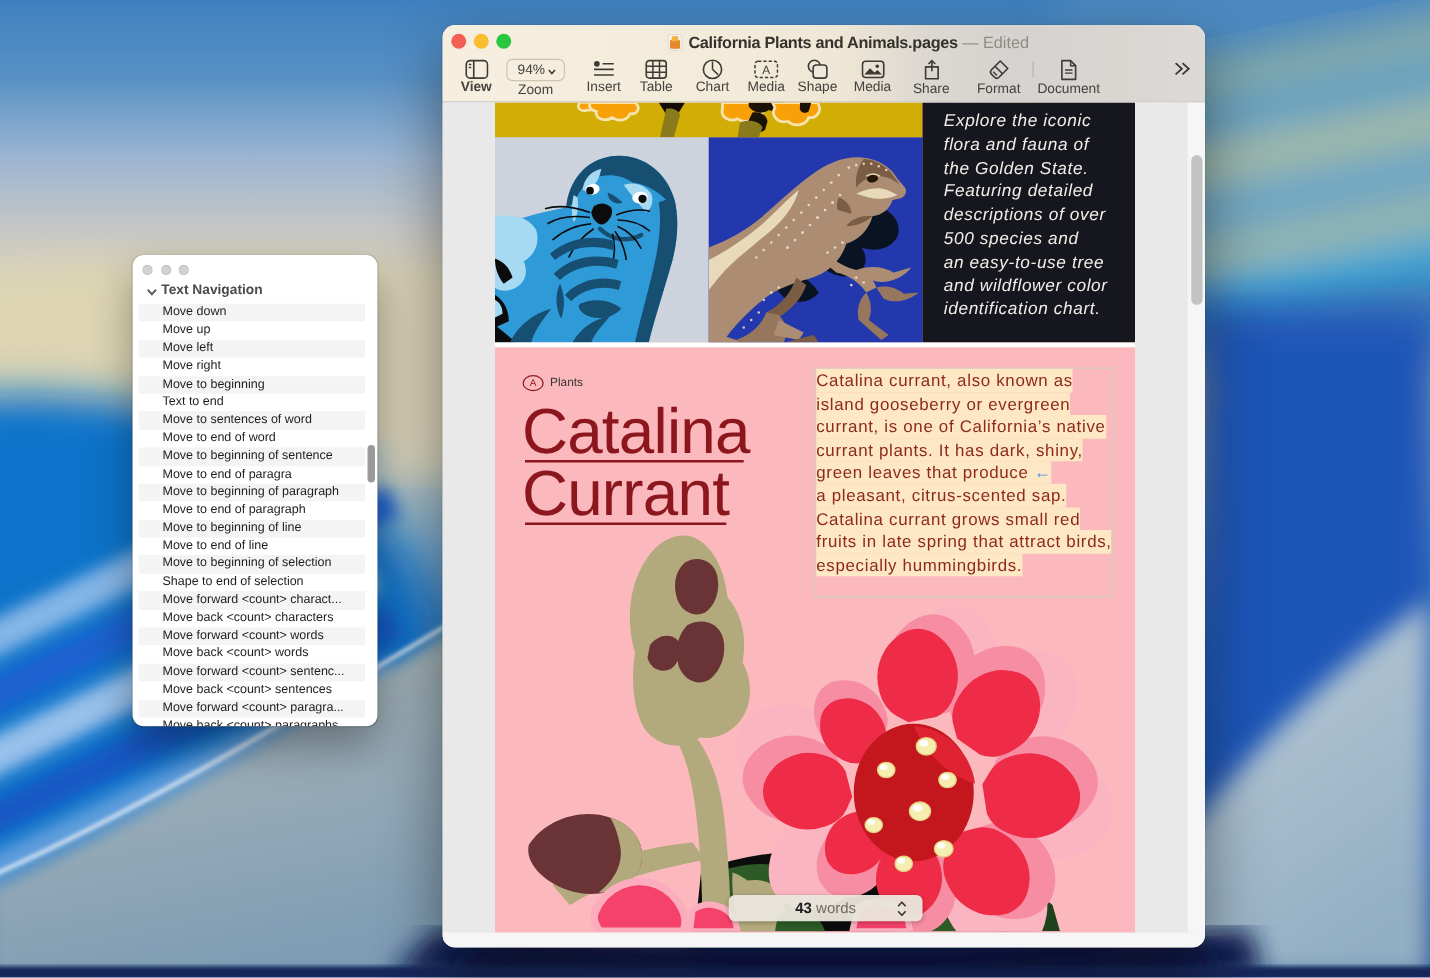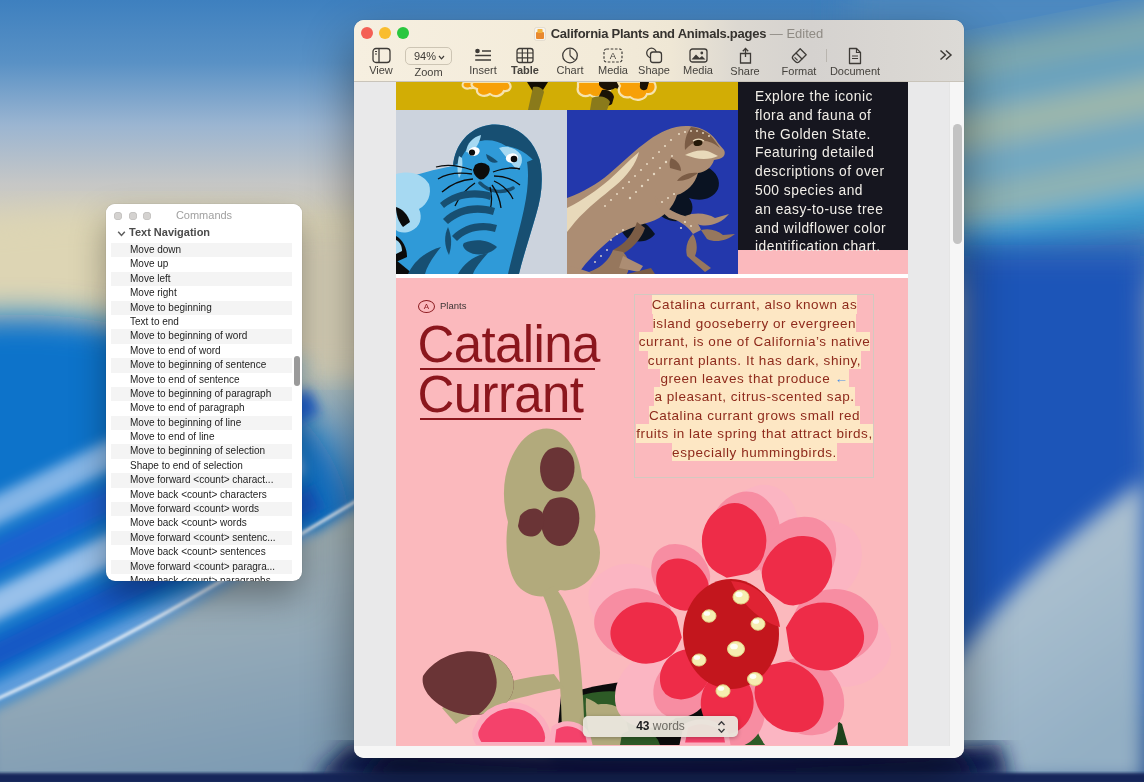--- a/index.html
+++ b/index.html
@@ -19,29 +19,29 @@
 
 .titem { position:absolute; text-align:center; color:#45423d; font-size:11px; }
 .titem svg { display:block; margin:0 auto; }
 
 
 #doc { position:absolute; left:0; top:62px; width:610px; height:664px; background:#e9e9ea; overflow:hidden; }
 #page { position:absolute; left:42px; top:0; width:512px; height:664px; background:#fbb9bd; }
 #hero-yellow { position:absolute; left:0; top:0; width:342px; height:28px; background:#d2ad05; }
 #hero-seal { position:absolute; left:0; top:28px; width:171px; height:164px; background:#c9d0d9; }
 #hero-lizard { position:absolute; left:171px; top:28px; width:171px; height:164px; background:#2439b0; }
-#hero-black { position:absolute; left:342px; top:0; width:170px; height:168px; background:#16161f; color:#f1eee8; font-size:13.8px; line-height:18.8px; padding:6px 12px 0 17px; letter-spacing:0.5px; }
+#hero-black { position:absolute; left:342px; top:0; width:170px; height:192px; background:#16161f; color:#f1eee8; font-size:13.8px; line-height:18.8px; padding:6px 12px 0 17px; letter-spacing:0.5px;font-style:italic; }
 #gap-white { position:absolute; left:0; top:192px; width:512px; height:4px; background:#fff; }
 #pink { position:absolute; left:0; top:196px; width:512px; height:468px; background:#fbb9bd; overflow:hidden; }
 
 #plantlbl { position:absolute; left:22px; top:22px; font-size:9.5px; color:#3c3535; }
 #plantlbl .circ { display:inline-block; width:17px; height:13px; border:1px solid #8b1a1f; border-radius:50%; color:#8b1a1f; text-align:center; line-height:12px; font-size:8px; margin-right:5px; }
 .hline { position:absolute; left:21.5px; font-size:51px; line-height:1; color:#8b161d; letter-spacing:-0.6px; white-space:nowrap; }
 .hrule { position:absolute; left:23.5px; height:2px; background:#8b161d; }
-#textbox { position:absolute; left:238px; top:16px; width:240px; height:184px; border:1px solid #d3c9c0; font-size:13.5px; line-height:18.4px; color:#8e2a1c; padding:1px 0 0 1px; letter-spacing:0.55px;text-align:center; }
+#textbox { position:absolute; left:255px; top:16px; width:240px; height:184px; border:1px solid #d3c9c0; font-size:13.5px; line-height:18.4px; color:#8e2a1c; padding:1px 0 0 1px; letter-spacing:0.55px; }
 #textbox .hl { background:#fde7c4; padding:1.7px 0; }
 #textbox .br { color:#4a90e8; }
 
 #wordpill { position:absolute; left:229px; top:634px; width:155px; height:21px; border-radius:5px; background:rgba(233,229,220,0.96); box-shadow:0 1px 4px rgba(0,0,0,0.28); font-size:12px; color:#6f6b64; text-align:center; line-height:21px; }
 #wordpill b { color:#1c1c1e; }
 
 #vsb { position:absolute; right:0px; top:0; width:15px; height:664px; background:#f6f6f6; border-left:1px solid #e5e5e5; }
 #vsb .thumb { position:absolute; left:3px; top:42px; width:9px; height:120px; border-radius:5px; background:#c3c3c3; }
 
 
@@ -135,21 +135,21 @@
     <div id="pw-head"></div>
     <div class="tl r"></div>
       <div class="tl y"></div>
       <div class="tl g"></div>
     <div id="pw-title"><span class="icon"><svg width="12" height="14" viewBox="0 0 12 14">
             <rect x="0.5" y="0.5" width="11" height="13" rx="2" fill="#f7f3ec" stroke="#d8d0c2" stroke-width="0.6"></rect>
             <rect x="2" y="5" width="8" height="7" rx="1" fill="#e8882e"></rect>
             <rect x="3.4" y="2" width="5.2" height="4" rx="0.8" fill="#f2b13c"></rect>
           </svg></span><span class="main" style="letter-spacing:-0.25px;">California Plants and Animals.pages</span> <span class="ed">— Edited</span></div>
     <div id="toolbar">
-      <div class="titem" style="left:6px; top:27px; width:42px;">
+      <div class="titem" style="left:6px; top:27px; width:42px;font-weight:bold;">
         <svg width="19" height="17" viewBox="0 0 19 17">
             <rect x="1" y="1.5" width="17" height="14" rx="3" fill="none" stroke="#3e3b37" stroke-width="1.3"></rect>
             <line x1="7" y1="1.5" x2="7" y2="15.5" stroke="#3e3b37" stroke-width="1.3"></line>
             <line x1="3" y1="4.5" x2="5" y2="4.5" stroke="#3e3b37" stroke-width="1.2"></line>
             <line x1="3" y1="7" x2="5" y2="7" stroke="#3e3b37" stroke-width="1.2"></line>
           </svg>
         <span class="lbl">View</span>
       </div>
       <div class="titem" style="left:51px; top:27px; width:47px;">
         <div style="position:relative;width:47px;height:18px;border:1px solid #cdc5b4;border-radius:5px;font-size:11px;color:#3e3b37;line-height:16px;text-align:left;padding-left:8px;">94%<svg width="7" height="5" viewBox="0 0 7 5" style="position:absolute;right:6px;top:6.5px;">
@@ -159,21 +159,21 @@
       </div>
       <div class="titem" style="left:108px; top:27px; width:42px;">
         <svg width="18" height="17" viewBox="0 0 18 17">
             <circle cx="3.5" cy="4" r="2.3" fill="#3e3b37"></circle>
             <line x1="8" y1="4" x2="17" y2="4" stroke="#3e3b37" stroke-width="1.3"></line>
             <line x1="1.2" y1="8.5" x2="17" y2="8.5" stroke="#3e3b37" stroke-width="1.3"></line>
             <line x1="1.2" y1="13" x2="17" y2="13" stroke="#3e3b37" stroke-width="1.3"></line>
           </svg>
         <span class="lbl">Insert</span>
       </div>
-      <div class="titem" style="left:150px; top:27px; width:42px;font-weight:bold;">
+      <div class="titem" style="left:150px; top:27px; width:42px;">
         <svg width="18" height="17" viewBox="0 0 18 17">
             <rect x="1" y="1.5" width="16" height="14" rx="2.5" fill="none" stroke="#3e3b37" stroke-width="1.3"></rect>
             <line x1="1" y1="6" x2="17" y2="6" stroke="#3e3b37" stroke-width="1.2"></line>
             <line x1="1" y1="10.8" x2="17" y2="10.8" stroke="#3e3b37" stroke-width="1.2"></line>
             <line x1="6.3" y1="1.5" x2="6.3" y2="15.5" stroke="#3e3b37" stroke-width="1.2"></line>
             <line x1="11.6" y1="1.5" x2="11.6" y2="15.5" stroke="#3e3b37" stroke-width="1.2"></line>
           </svg>
         <span class="lbl">Table</span>
       </div>
       <div class="titem" style="left:195px; top:27px; width:42px;">
@@ -433,41 +433,40 @@
           <div class="thumb"></div>
         </div>
       <div id="wordpill"><b>43</b> words<svg style="position:absolute;right:12px;top:5px;" width="9" height="12" viewBox="0 0 9 12">
             <path d="M1.5 4 L4.5 0.8 L7.5 4" stroke="#3c3c3e" stroke-width="1.4" fill="none"></path>
             <path d="M1.5 8 L4.5 11.2 L7.5 8" stroke="#3c3c3e" stroke-width="1.4" fill="none"></path>
           </svg></div>
     </div>
   </div>
 
   <div id="cw">
-    <div id="cw-title">Commands</div>
     <div class="cdot" style="left:7.5px;"></div>
       <div class="cdot" style="left:22.5px;"></div>
       <div class="cdot" style="left:37px;"></div>
     <div id="cw-sec">
         <svg style="position:absolute;left:11px;top:4px;" width="9" height="7" viewBox="0 0 9 7">
           <path d="M1.2 1.8 L4.5 5.4 L7.8 1.8" stroke="#5e5e5e" stroke-width="1.5" fill="none"></path>
         </svg>
         <span class="txt">Text Navigation</span>
       </div>
     <div id="cw-rows">
       <div class="crow">Move down</div>
       <div class="crow">Move up</div>
       <div class="crow">Move left</div>
       <div class="crow">Move right</div>
       <div class="crow">Move to beginning</div>
       <div class="crow">Text to end</div>
-      <div class="crow">Move to beginning of word</div>
+      <div class="crow">Move to sentences of word</div>
       <div class="crow">Move to end of word</div>
       <div class="crow">Move to beginning of sentence</div>
-      <div class="crow">Move to end of sentence</div>
+      <div class="crow">Move to end of paragra</div>
       <div class="crow">Move to beginning of paragraph</div>
       <div class="crow">Move to end of paragraph</div>
       <div class="crow">Move to beginning of line</div>
       <div class="crow">Move to end of line</div>
       <div class="crow">Move to beginning of selection</div>
       <div class="crow">Shape to end of selection</div>
       <div class="crow">Move forward &lt;count&gt; charact...</div>
       <div class="crow">Move back &lt;count&gt; characters</div>
       <div class="crow">Move forward &lt;count&gt; words</div>
       <div class="crow">Move back &lt;count&gt; words</div>

